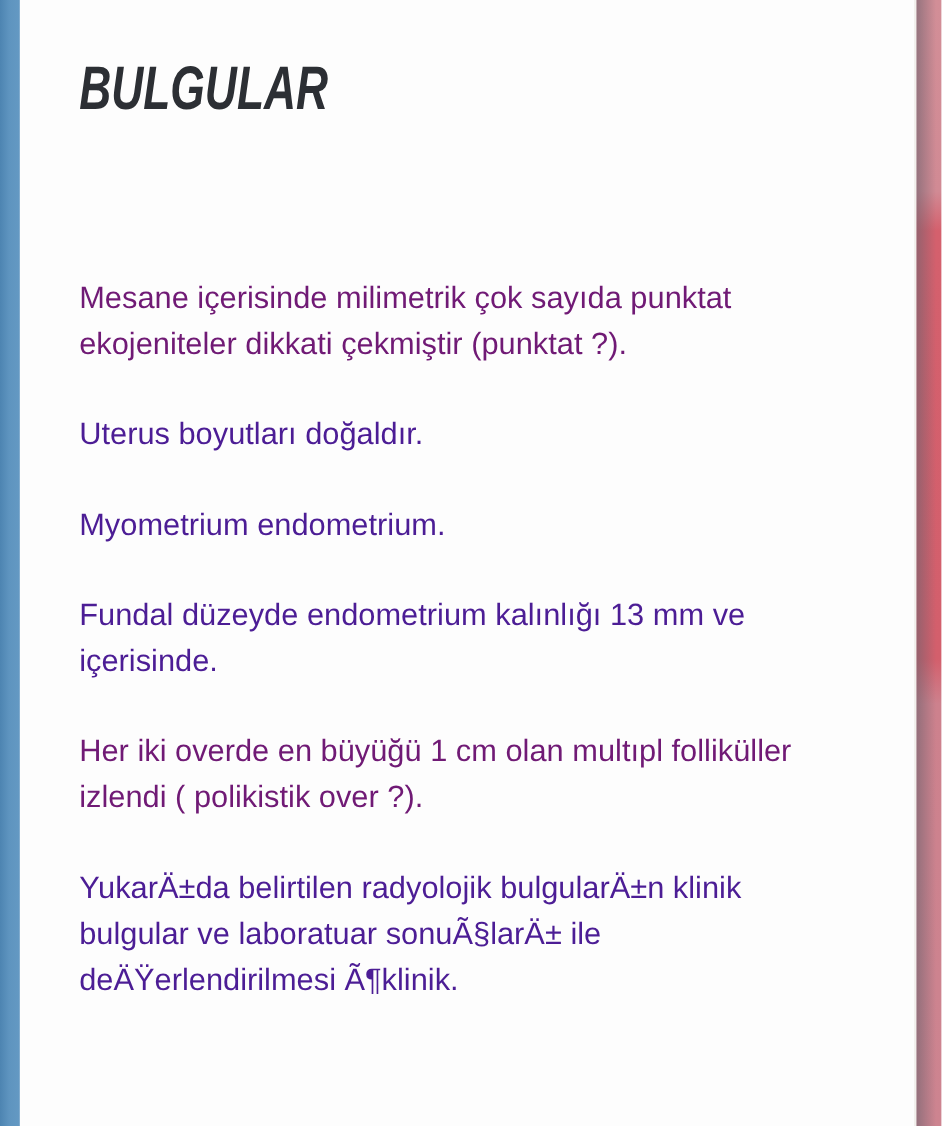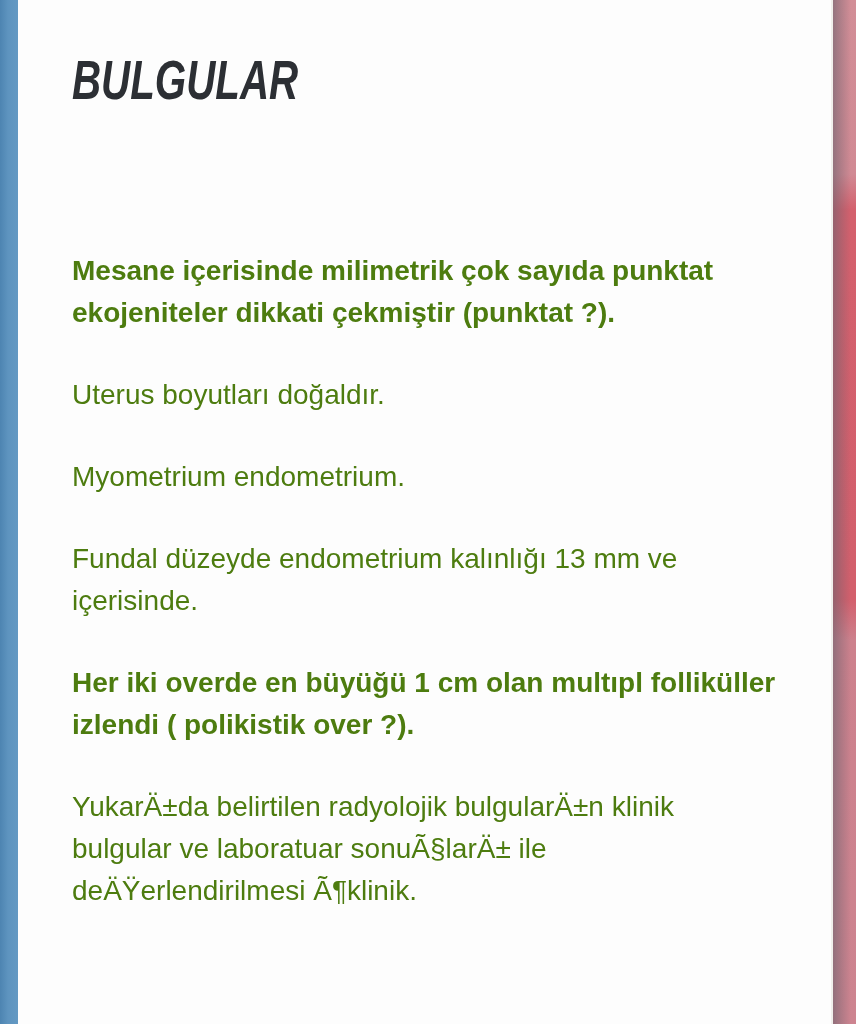--- a/index.html
+++ b/index.html
@@ -57,26 +57,26 @@
     transform-origin: 0 50%;
     white-space: nowrap;
   }
   .paragraphs {
     margin-top: 142px;
   }
   .para {
     margin: 0 0 40px 0;
     font-size: 28px;
     line-height: 42px;
-    color: #4d7c0f;
+    color: #4c1d95;
     font-weight: 400;
   }
   .para.bold {
-    font-weight: 700;
-    color: #4d7c0f;
+    font-weight: 400;
+    color: #701a75;
     margin-top: 16px;
   }
   .para:last-child {
     margin-bottom: 0;
   }
   .line {
     white-space: nowrap;
   }
 </style>
 </head>

